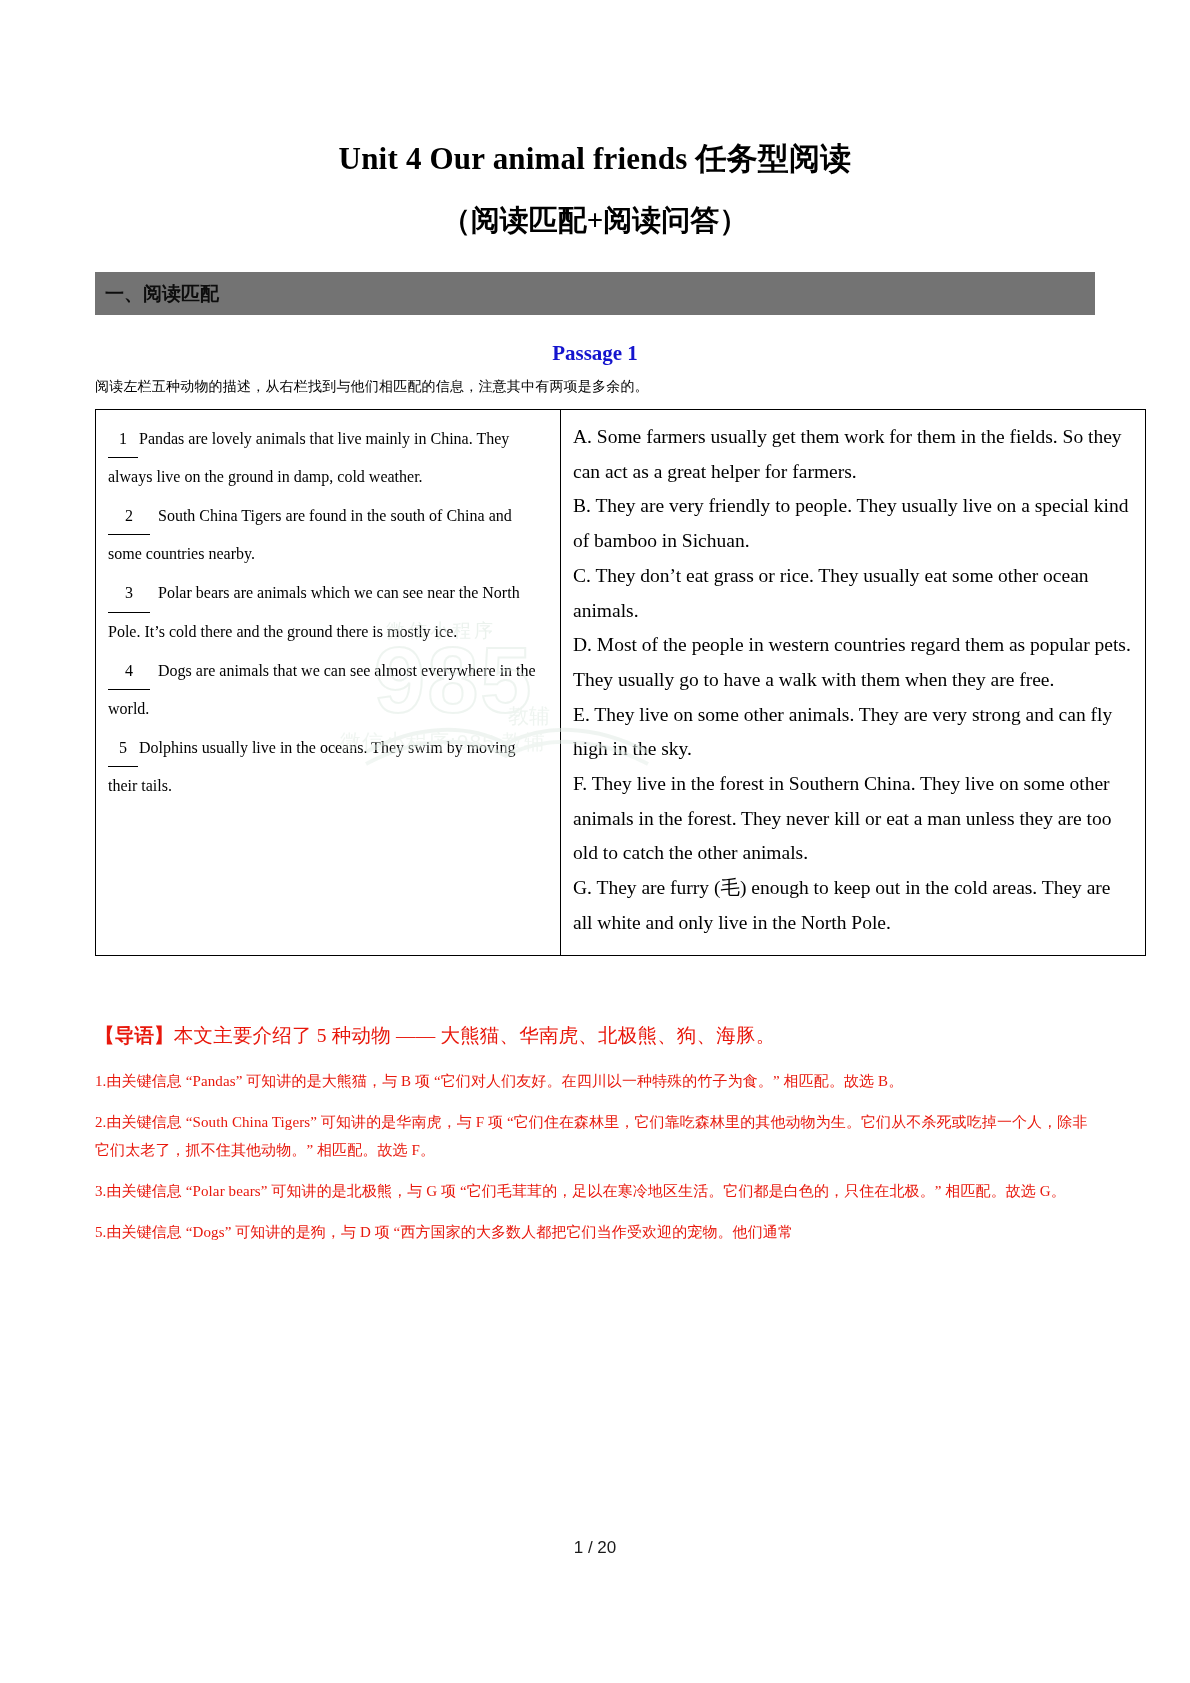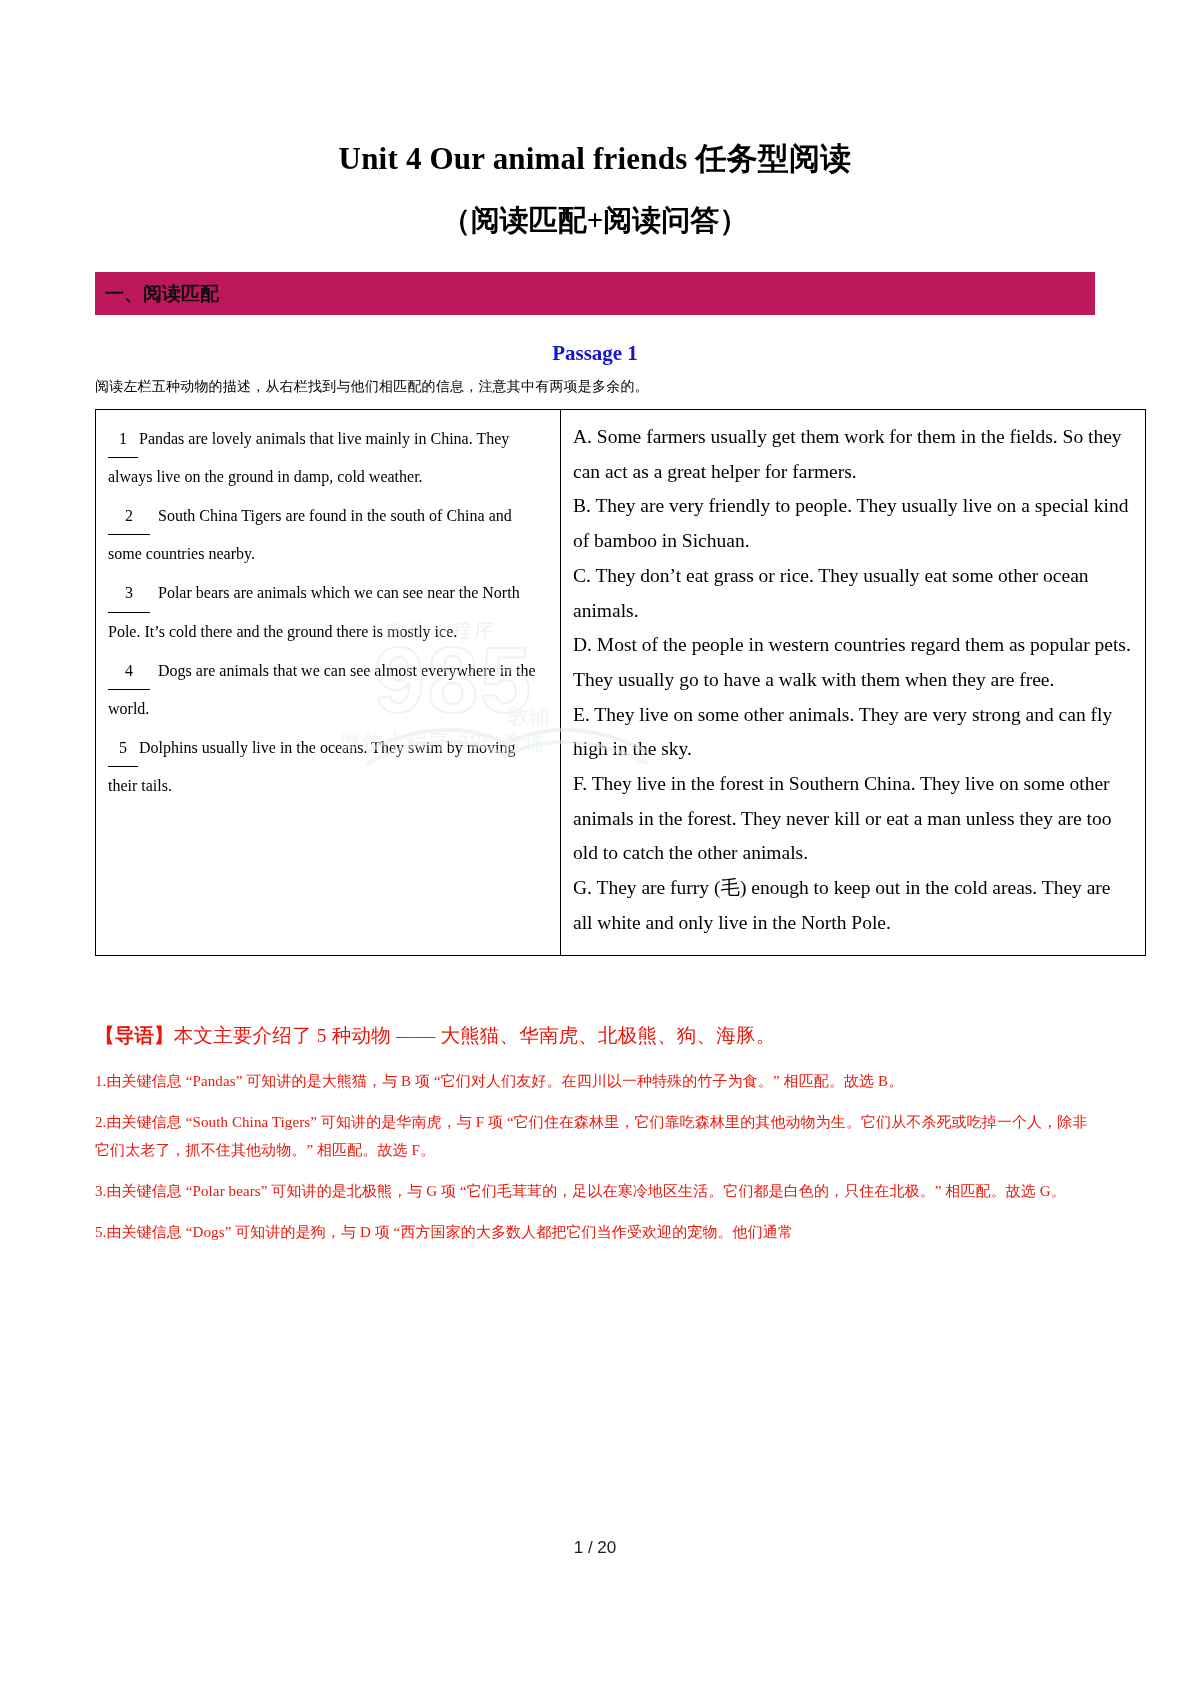--- a/index.html
+++ b/index.html
@@ -100,21 +100,21 @@
     text-align: center;
     font-size: 29px;
     margin: 0;
     padding-top: 26px;
     line-height: 1.2;
   }
 
   
   .section-bar {
     margin-top: 34px;
-    background: #be185d;
+    background: #737373;
     height: 43px;
     line-height: 43px;
     padding-left: 10px;
     font-family: "Liberation Sans", sans-serif;
     font-weight: bold;
     font-size: 19px;
     color: #0d0d0d;
     box-sizing: border-box;
   }
 

